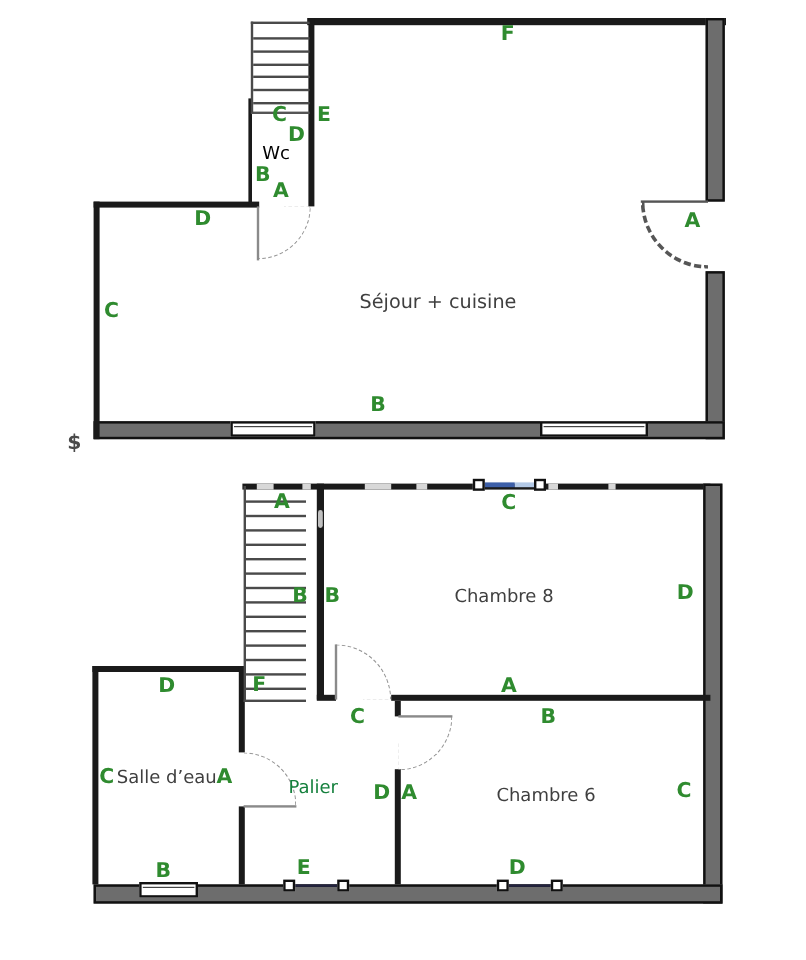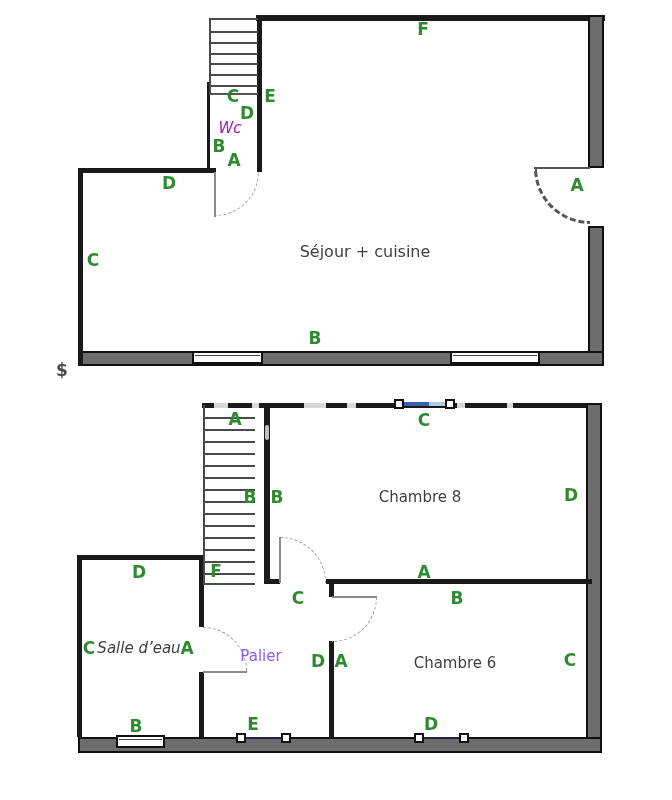--- a/index.html
+++ b/index.html
@@ -59,21 +59,21 @@
       <div class="abs marker" style="left: 423px; top: 29px; color: rgb(47, 139, 47);">F</div>
       <div class="abs marker" style="left: 233px; top: 96px; color: rgb(47, 139, 47);">C</div>
       <div class="abs marker" style="left: 270px; top: 96px; color: rgb(47, 139, 47);">E</div>
       <div class="abs marker" style="left: 247px; top: 113px; color: rgb(47, 139, 47);">D</div>
       <div class="abs marker" style="left: 219px; top: 146px; color: rgb(47, 139, 47);">B</div>
       <div class="abs marker" style="left: 234px; top: 160px; color: rgb(47, 139, 47);">A</div>
       <div class="abs marker" style="left: 169px; top: 183px; color: rgb(47, 139, 47);">D</div>
       <div class="abs marker" style="left: 577px; top: 185px; color: rgb(47, 139, 47);">A</div>
       <div class="abs marker" style="left: 93px; top: 260px; color: rgb(47, 139, 47);">C</div>
       <div class="abs marker" style="left: 315px; top: 338px; color: rgb(47, 139, 47);">B</div>
-      <div class="abs room-text" style="left: 230px; top: 128px; font-size: 15px; color: #a21caf; font-style: italic;">Wc</div>
+      <div class="abs room-text" style="left: 230px; top: 128px; font-size: 15px; color: #000000;">Wc</div>
       <div class="abs room-text" style="left: 365px; top: 252px; font-size: 16px; color: rgb(63, 63, 63);">Séjour + cuisine</div>
       <div class="abs room-text" style="left: 62px; top: 370px; font-size: 17px; color: rgb(74, 74, 74); font-weight: 700;">$</div>
     </div>
   <div id="floor2" class="abs" style="left:0;top:0;width:672px;height:800px;">
       <div class="abs wall-solid" style="left: 202px; top: 403px; width: 390px; height: 5px;"></div>
       <div class="abs wall-ext" style="left: 586px; top: 403px; width: 16px; height: 350px;"></div>
       <div class="abs wall-ext" style="left: 78px; top: 737px; width: 524px; height: 16px;"></div>
       <div class="abs wall-solid" style="left: 77px; top: 555px; width: 127px; height: 5px;"></div>
       <div class="abs wall-solid" style="left: 77px; top: 555px; width: 5px; height: 182px;"></div>
       <div class="abs wall-solid" style="left: 199px; top: 555px; width: 5px; height: 72px;"></div>
@@ -138,16 +138,16 @@
       <div class="abs marker" style="left: 89px; top: 648px; color: rgb(47, 139, 47);">C</div>
       <div class="abs marker" style="left: 187px; top: 648px; color: rgb(47, 139, 47);">A</div>
       <div class="abs marker" style="left: 318px; top: 661px; color: rgb(47, 139, 47);">D</div>
       <div class="abs marker" style="left: 341px; top: 661px; color: rgb(47, 139, 47);">A</div>
       <div class="abs marker" style="left: 570px; top: 660px; color: rgb(47, 139, 47);">C</div>
       <div class="abs marker" style="left: 136px; top: 726px; color: rgb(47, 139, 47);">B</div>
       <div class="abs marker" style="left: 253px; top: 724px; color: rgb(47, 139, 47);">E</div>
       <div class="abs marker" style="left: 431px; top: 724px; color: rgb(47, 139, 47);">D</div>
       <div class="abs room-text" style="left: 420px; top: 497px; font-size: 15px; color: rgb(63, 63, 63);">Chambre 8</div>
       <div class="abs room-text" style="left: 455px; top: 663px; font-size: 15px; color: rgb(63, 63, 63);">Chambre 6</div>
-      <div class="abs room-text" style="left: 139px; top: 648px; font-size: 15px; color: rgb(63, 63, 63); font-style: italic;">Salle d’eau</div>
-      <div class="abs room-text" style="left: 261px; top: 656px; font-size: 15px; color: #8b5cf6;">Palier</div>
+      <div class="abs room-text" style="left: 139px; top: 648px; font-size: 15px; color: rgb(63, 63, 63);">Salle d’eau</div>
+      <div class="abs room-text" style="left: 261px; top: 656px; font-size: 15px; color: #15803d;">Palier</div>
     </div>
 </div>
 
 </body></html>

